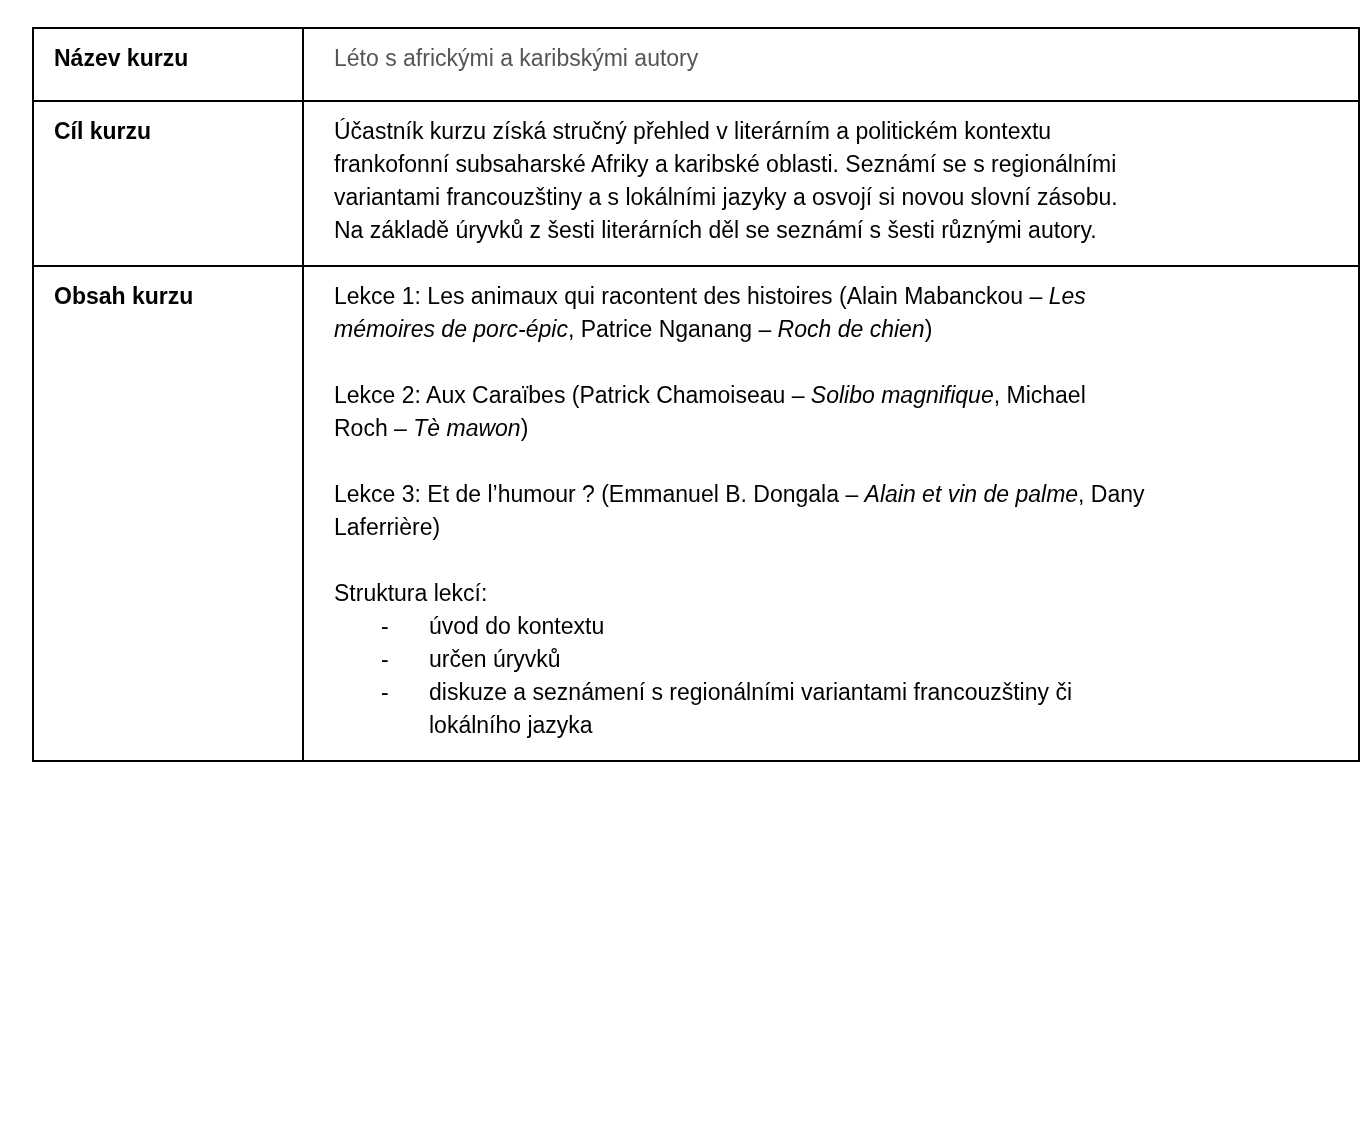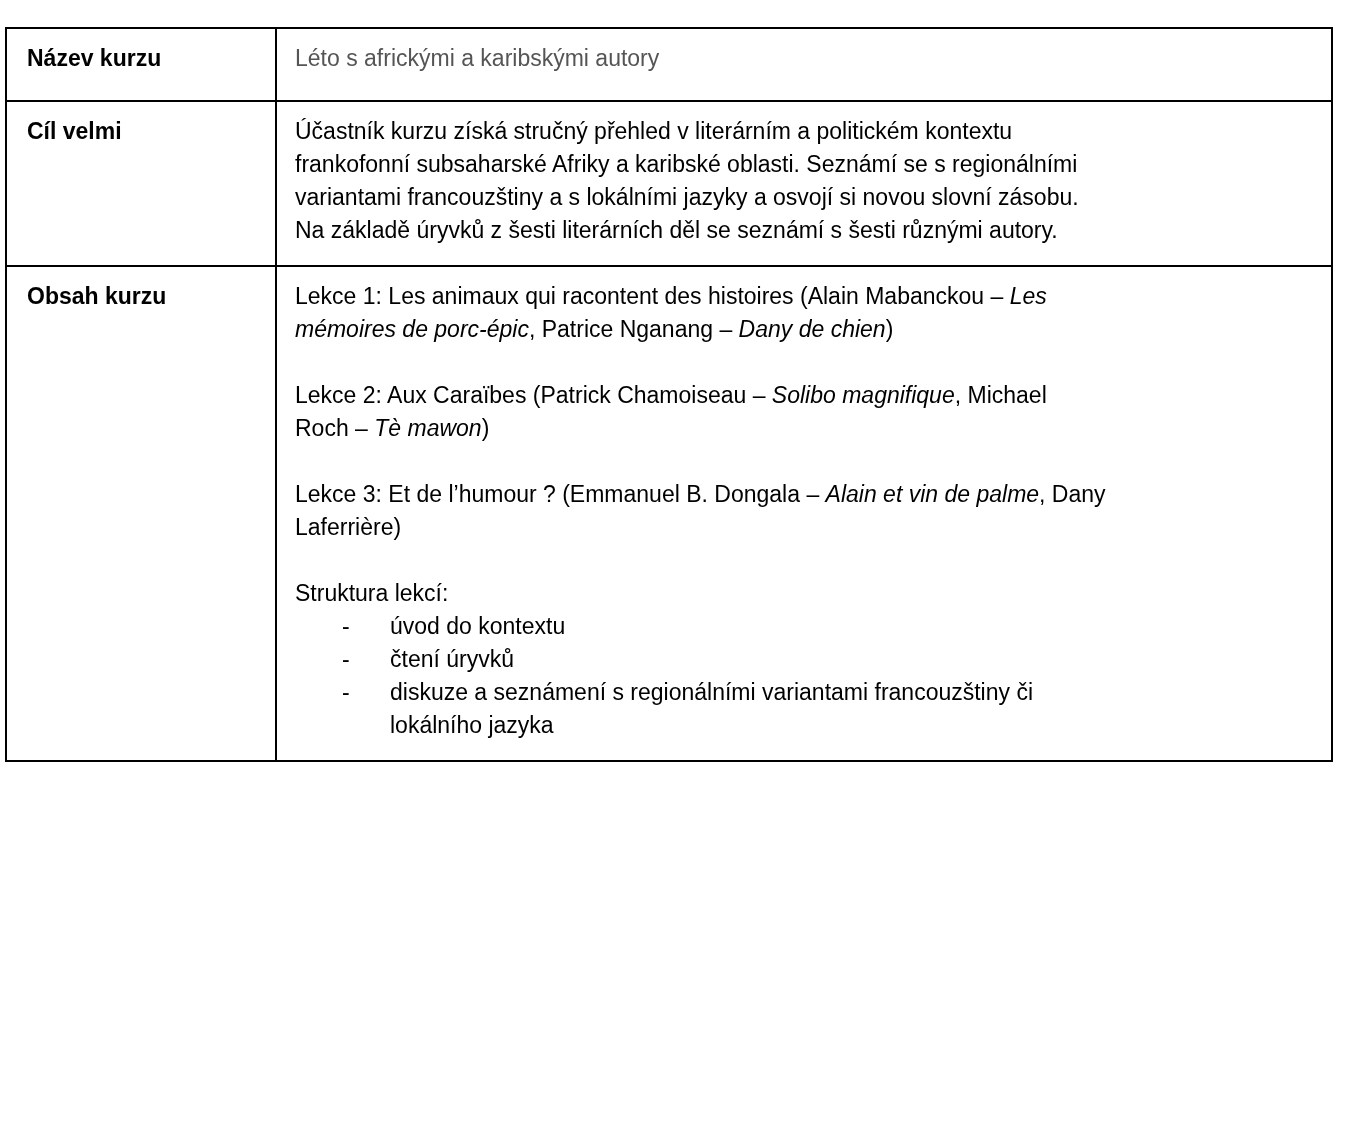--- a/index.html
+++ b/index.html
@@ -10,21 +10,21 @@
   }
   body {
     width: 1360px;
     height: 1129px;
     font-family: "Liberation Sans", "DejaVu Sans", sans-serif;
     color: #000000;
     position: relative;
   }
   .page {
     position: absolute;
-    left: 5px;
+    left: 32px;
     top: 27px;
     width: 1328px;
   }
   table.course-table {
     border-collapse: collapse;
     width: 100%;
     table-layout: fixed;
   }
   table.course-table th,
   table.course-table td {
@@ -33,21 +33,21 @@
     font-size: 23px;
     line-height: 33px;
     text-align: left;
   }
   table.course-table th {
     width: 224px;
     font-weight: 700;
     padding: 13px 24px 18px 20px;
   }
   table.course-table td {
-    padding: 13px 28px 18px 18px;
+    padding: 13px 28px 18px 30px;
     font-weight: 400;
   }
   
   table.course-table tr:nth-child(1) { height: 73px; }
   table.course-table tr:nth-child(2) { height: 132px; }
   table.course-table tr:nth-child(3) { height: 166px; }
   table.course-table tr:nth-child(4) { height: 510px; }
   table.course-table tr:nth-child(5) { height: 66px; }
   table.course-table tr:nth-child(6) { height: 131px; }
 
@@ -83,42 +83,42 @@
 <div class="page">
   <table class="course-table">
     <tbody>
         <tr>
           <th>Název kurzu</th>
           <td class="muted-value">
             <p class="para"><span>Léto s africkými a karibskými autory</span></p>
           </td>
         </tr>
         <tr>
-          <th>Cíl velmi</th>
+          <th>Cíl kurzu</th>
           <td>
             <p class="para"><span>Účastník kurzu získá stručný přehled v literárním a politickém kontextu
 frankofonní subsaharské Afriky a karibské oblasti. Seznámí se s regionálními
 variantami francouzštiny a s lokálními jazyky a osvojí si novou slovní zásobu.
 Na základě úryvků z šesti literárních děl se seznámí s šesti různými autory.</span></p>
           </td>
         </tr>
         <tr>
           <th>Obsah kurzu</th>
           <td>
             <p class="para"><span>Lekce 1: Les animaux qui racontent des histoires (Alain Mabanckou – </span><span class="run-italic">Les
-mémoires de porc-épic</span><span>, Patrice Nganang – </span><span class="run-italic">Dany de chien</span><span>)</span></p>
+mémoires de porc-épic</span><span>, Patrice Nganang – </span><span class="run-italic">Roch de chien</span><span>)</span></p>
             <div class="blank-line"></div>
             <p class="para"><span>Lekce 2: Aux Caraïbes (Patrick Chamoiseau – </span><span class="run-italic">Solibo magnifique</span><span>, Michael
 Roch – </span><span class="run-italic">Tè mawon</span><span>)</span></p>
             <div class="blank-line"></div>
             <p class="para"><span>Lekce 3: Et de l’humour ? (Emmanuel B. Dongala – </span><span class="run-italic">Alain et vin de palme</span><span>, Dany
 Laferrière)</span></p>
             <div class="blank-line"></div>
             <p class="para"><span>Struktura lekcí:</span></p>
             <div class="bullet-item"><span class="marker">-</span><span class="li-text"><span>úvod do kontextu</span></span></div>
-            <div class="bullet-item"><span class="marker">-</span><span class="li-text"><span>čtení úryvků</span></span></div>
+            <div class="bullet-item"><span class="marker">-</span><span class="li-text"><span>určen úryvků</span></span></div>
             <div class="bullet-item"><span class="marker">-</span><span class="li-text"><span>diskuze a seznámení s regionálními variantami francouzštiny či
 lokálního jazyka</span></span></div>
           </td>
         </tr>
       </tbody>
   </table>
 </div>
 
 </body></html>

